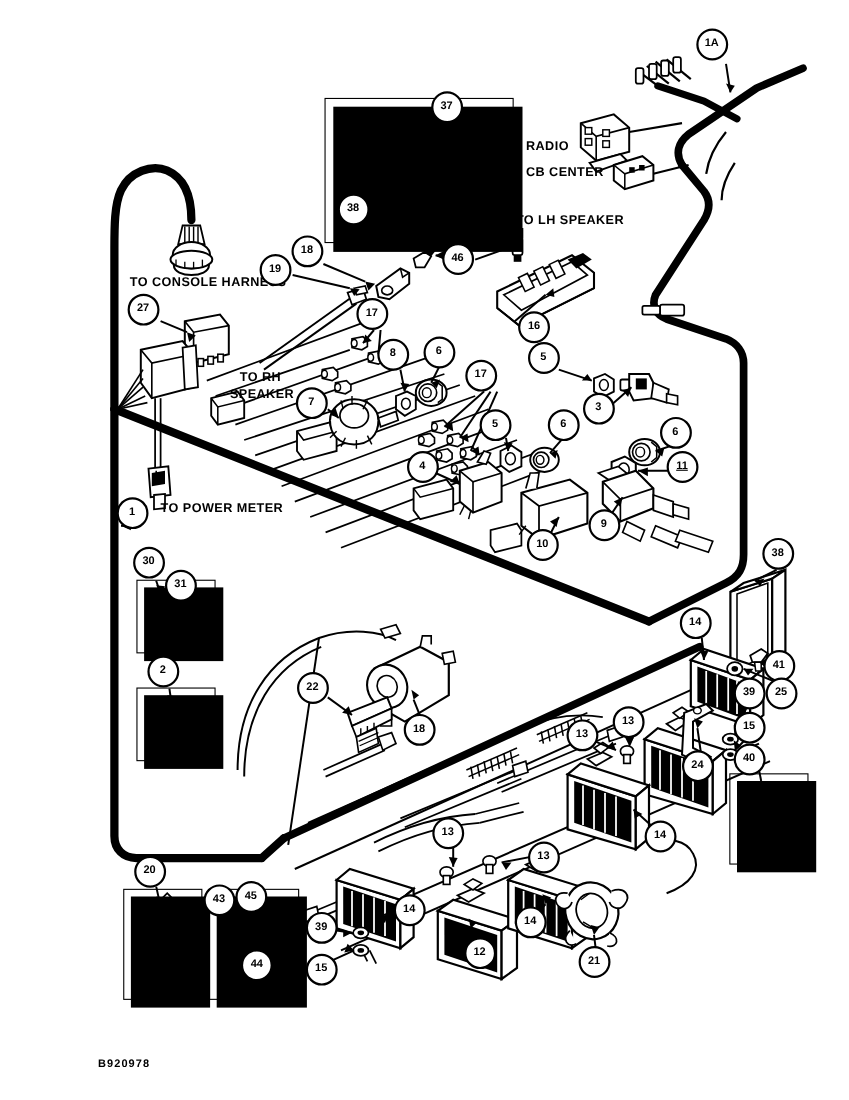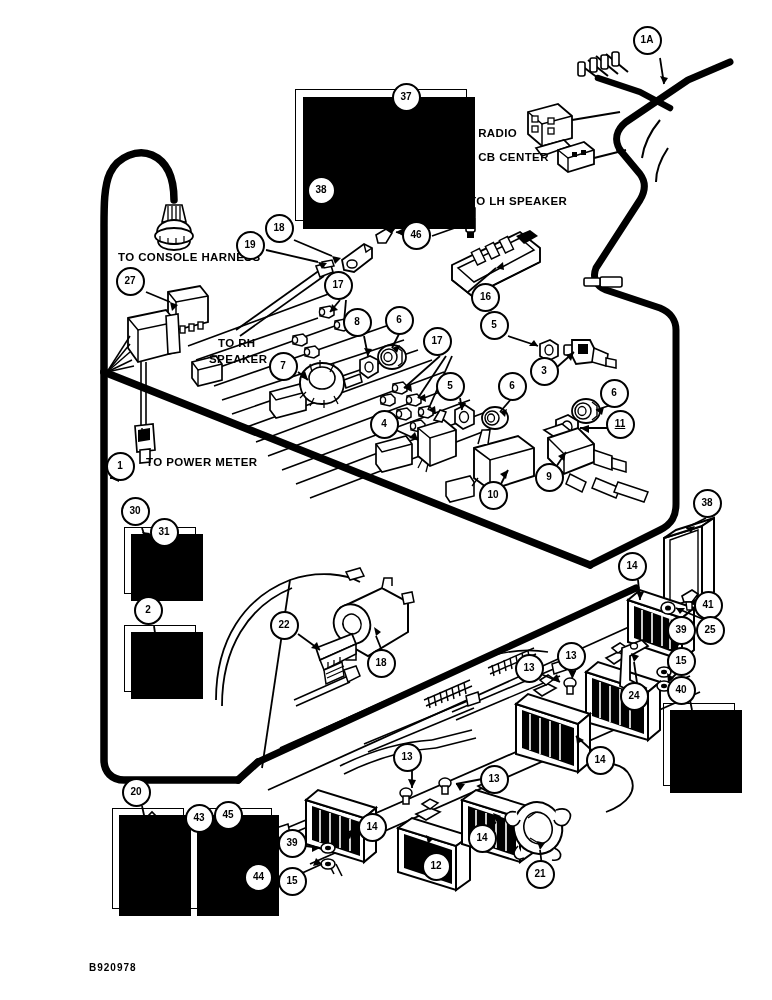--- a/index.html
+++ b/index.html
@@ -899,18 +899,18 @@
       <div class="cal m" style="left: 479.5px; top: 764.5px;">13</div>
       <div class="cal m" style="left: 357.5px; top: 812.5px;">14</div>
       <div class="cal m" style="left: 467.5px; top: 823.5px;">14</div>
       <div class="cal m" style="left: 421.5px; top: 851.5px;">12</div>
       <div class="cal m" style="left: 525.5px; top: 859.5px;">21</div>
       <div class="cal m" style="left: 277.5px; top: 828.5px;">39</div>
       <div class="cal m" style="left: 277.5px; top: 866.5px;">15</div>
       <div class="cal m" style="left: 121.5px; top: 777.5px;">20</div>
       <div class="cal m" style="left: 184.5px; top: 803.5px;">43</div>
       <div class="cal m" style="left: 213.5px; top: 800.5px;">45</div>
-      <div class="cal m" style="left: 244px; top: 862.5px;">44</div>
+      <div class="cal m" style="left: 219px; top: 862.5px;">44</div>
     </div>
 
 <div class="figno" style="left:52px;top:962px;">B920978</div>
 
 </div>
 
 </body></html>

